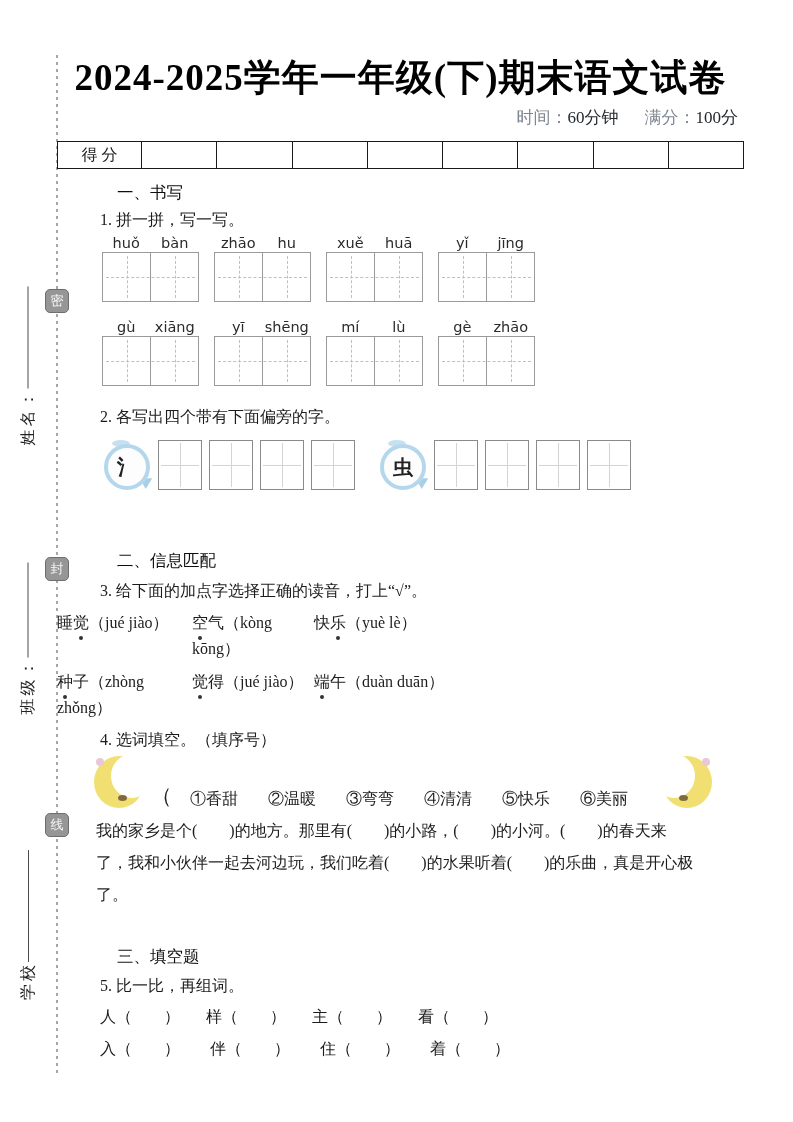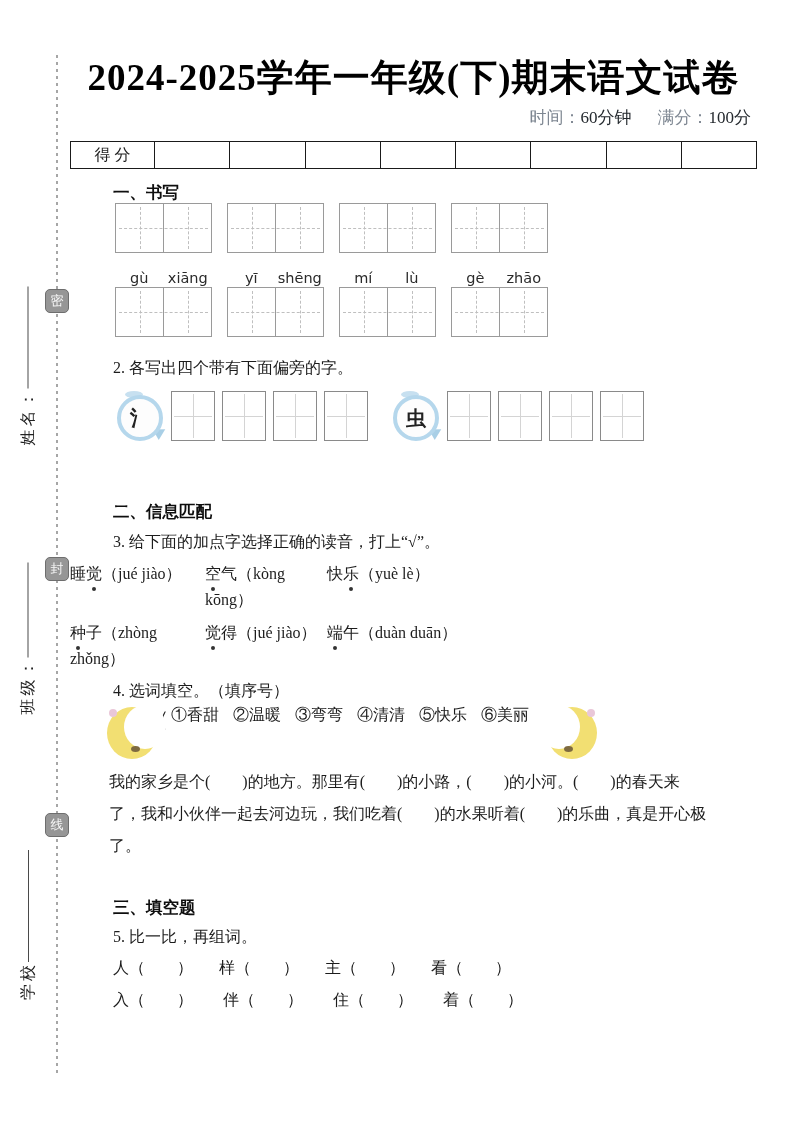--- a/index.html
+++ b/index.html
@@ -12,32 +12,32 @@
   .stamp{position:absolute;left:45px;width:22px;height:22px;background:#969696;
     border:1px solid #6e6e6e;border-radius:5px;color:#f7f7f7;font-size:13px;
     display:flex;align-items:center;justify-content:center;
     font-family:"Liberation Sans",sans-serif;}
   .rail-item{position:absolute;height:22px;display:flex;align-items:center;
     transform:rotate(-90deg);}
   .rail-label{font-size:16px;color:#222;letter-spacing:3px;white-space:nowrap;}
   .rail-blank{border-bottom:1.5px solid #4a4a4a;height:1px;}
 
   
-  .content{position:absolute;left:70px;top:0;width:687px;padding-top:56px;box-sizing:content-box;}
+  .content{position:absolute;left:57px;top:0;width:687px;padding-top:56px;box-sizing:content-box;}
   .title{font-size:37px;font-weight:bold;text-align:center;line-height:44px;letter-spacing:1px;color:#000;}
   .meta{text-align:right;padding-right:6px;font-size:17px;line-height:24px;margin-top:6px;}
   .meta .lbl{color:#7d8691;}
   .meta .val{color:#24292e;}
   .meta .gap{display:inline-block;width:26px;}
 
   table.score{width:100%;border-collapse:collapse;margin-top:11px;table-layout:fixed;}
   table.score td{border:1.6px solid #1a1a1a;height:26px;text-align:center;
     font-size:16px;padding:0;font-weight:500;}
 
-  .sec-h{font-weight:bold;font-size:16.5px;line-height:20px;margin-left:43px;color:#0e0e0e;}
+  .sec-h{font-weight:normal;font-size:16.5px;line-height:20px;margin-left:60px;color:#0e0e0e;}
   .qtext{font-size:16px;line-height:21px;margin-left:43px;}
 
   .pylabels{display:flex;margin-left:45px;gap:15px;margin-top:4px;}
   .pyl-group{width:97px;display:flex;}
   .pyl-group span{flex:1;text-align:center;font-family:"DejaVu Sans",sans-serif;
     font-size:14.5px;line-height:18px;color:#2a2a2a;}
   .pyrow{display:flex;margin-left:45px;gap:15px;}
   .pybox{width:97px;height:50px;border:1.5px solid #9a9a9a;display:flex;position:relative;box-sizing:border-box;}
   .pybox::after{content:"";position:absolute;left:3px;right:3px;top:50%;border-top:1px dashed #bfbfbf;}
   .pycell{flex:1;position:relative;}
@@ -59,21 +59,21 @@
   .tian::after{content:"";position:absolute;top:50%;left:2px;right:2px;border-top:1px solid #d4d4d4;}
   .radgap{width:16px;flex:none;}
 
   .q3row{display:flex;font-size:16px;line-height:26px;}
   .q3c1{width:135px;}
   .q3c2{width:122px;}
   .dc{position:relative;display:inline-block;}
   .dc::after{content:"";position:absolute;left:50%;bottom:-4px;width:4px;height:4px;
     margin-left:-2px;background:#333;border-radius:50%;}
 
-  .optrow{display:flex;align-items:flex-start;margin-left:37px;margin-top:4px;height:56px;}
+  .optrow{display:flex;align-items:flex-end;margin-left:37px;margin-top:4px;height:56px;gap:16px;}
   .moon{position:relative;width:54px;height:56px;flex:none;}
   .moon .mbody{position:absolute;width:50px;height:52px;border-radius:50%;background:#f2df72;top:2px;left:0;}
   .moon .mcut{position:absolute;width:42px;height:44px;border-radius:50%;background:#fff;top:0;left:17px;}
   .moon .mface{position:absolute;width:9px;height:6px;border-radius:50%;background:#7e6a40;bottom:9px;left:24px;}
   .moon .mflower{position:absolute;width:8px;height:8px;border-radius:50%;background:#e9c7d8;top:4px;left:2px;}
   .moon.flip{transform:scaleX(-1);}
   .bracket{font-size:21px;margin-left:-13px;margin-right:2px;color:#222;}
   .opt{font-size:16px;margin-right:14px;white-space:nowrap;}
 
   .pline{margin-left:39px;font-size:16px;line-height:32px;white-space:nowrap;}
@@ -142,21 +142,40 @@
         <td></td>
         <td></td>
         <td></td>
         <td></td>
         <td></td>
       </tr>
     </tbody>
       </table>
 
     <div class="sec-h" style="margin-top:14px">一、书写</div>
-
+    <div class="qtext" style="margin-top:6px">1. 拼一拼，写一写。</div>
+
+    <div class="pylabels">
+      <div class="pyl-group">
+          <span>huǒ</span>
+          <span>bàn</span>
+        </div>
+      <div class="pyl-group">
+          <span>zhāo</span>
+          <span>hu</span>
+        </div>
+      <div class="pyl-group">
+          <span>xuě</span>
+          <span>huā</span>
+        </div>
+      <div class="pyl-group">
+          <span>yǐ</span>
+          <span>jīng</span>
+        </div>
+    </div>
     <div class="pyrow">
       <div class="pybox">
           <div class="pycell"></div>
           <div class="pycell"></div>
         </div>
       <div class="pybox">
           <div class="pycell"></div>
           <div class="pycell"></div>
         </div>
       <div class="pybox">

